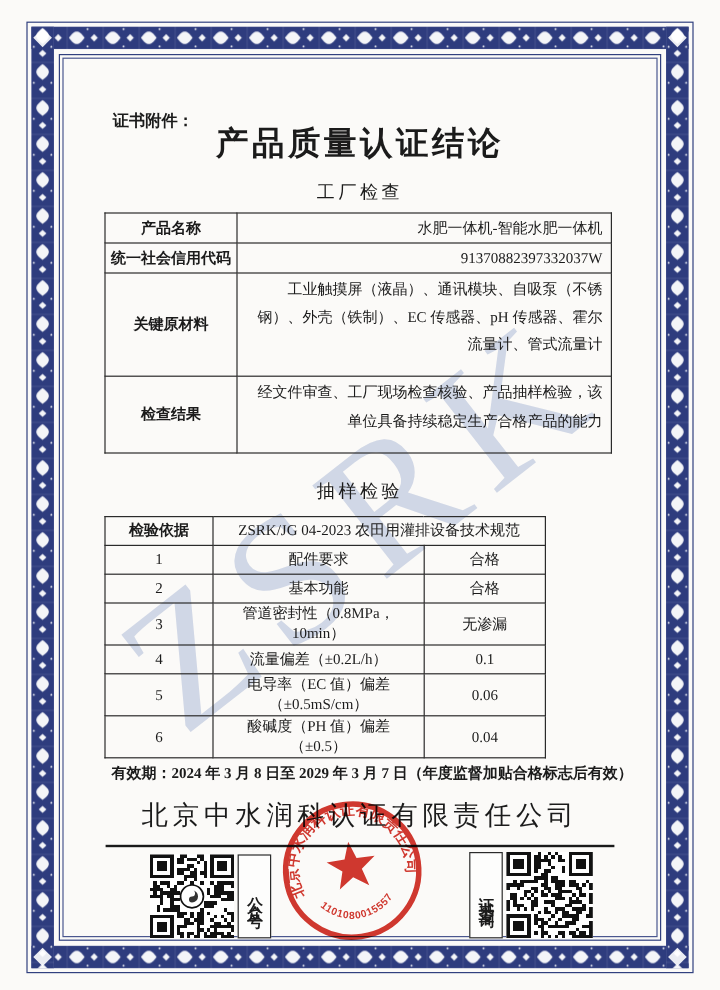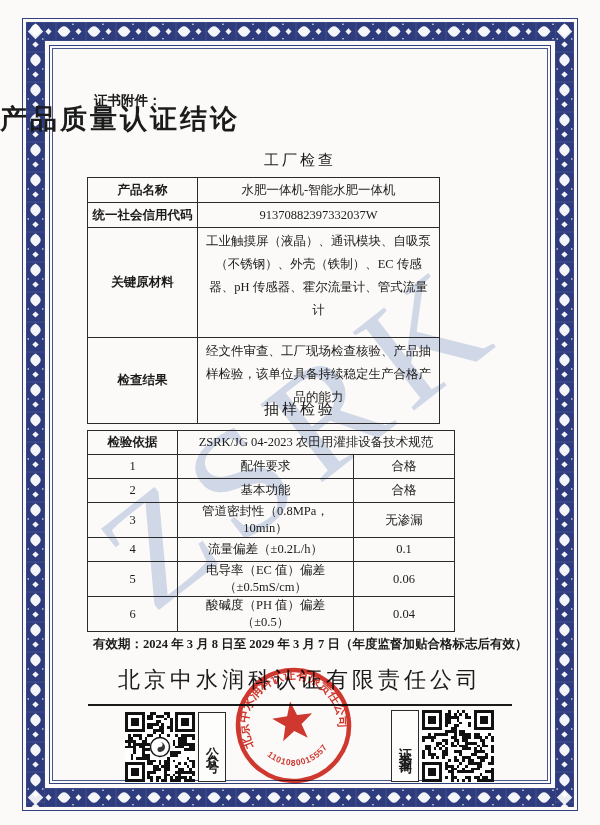--- a/index.html
+++ b/index.html
@@ -21,33 +21,33 @@
   .inner-line{position:absolute;left:49px;top:45px;right:49px;bottom:41px;border:1px solid #31407f;}
   .inner-line2{position:absolute;left:52px;top:48px;right:52px;bottom:44px;border:1px solid #4a578f;}
   
   .watermark{
     position:absolute;left:0;right:0;top:348px;text-align:center;z-index:0;
     font-size:152px;letter-spacing:16px;color:rgba(139,158,199,.38);
     transform:rotate(-38deg);font-family:"Liberation Serif",serif;pointer-events:none;
   }
   
   .attachment{position:absolute;left:94px;top:76px;font-size:13.5px;font-weight:700;z-index:1;margin-top:16px;}
-  .main-title{position:absolute;left:0;right:0;top:101px;font-size:27px;font-weight:700;letter-spacing:3px;z-index:1;}
+  .main-title{position:absolute;left:0;right:0;top:101px;text-align:center;font-size:27px;font-weight:700;letter-spacing:3px;z-index:1;}
   .section-title{position:absolute;left:0;right:0;text-align:center;font-size:15px;letter-spacing:3px;z-index:1;}
   .sec-factory{top:151px;}
   .sec-sampling{top:400px;}
   .validity{position:absolute;left:93px;top:636px;font-size:12.5px;font-weight:700;z-index:1;}
   .company{position:absolute;left:0;right:0;top:665px;text-align:center;font-size:22px;letter-spacing:4px;z-index:1;}
   .sign-line{position:absolute;left:88px;top:704px;width:424px;border-top:2px solid #1a1a1a;z-index:1;}
   
   table{position:absolute;border-collapse:collapse;table-layout:fixed;font-size:12.5px;z-index:1;background:transparent;}
   td{border:1px solid #2b2b2b;padding:0 7px;overflow:hidden;}
-  .t1{left:87px;top:177px;width:353px;}
+  .t1{left:87px;top:177px;width:423px;}
   .t1 .lbl{text-align:center;padding:0 2px;font-weight:600;}
-  .t1 .val{text-align:center;}
+  .t1 .val{text-align:right;}
   .rh-s{height:25px;} .rh-d{height:47px;}
   .rh-d .val{line-height:1.85;padding-top:2px;padding-bottom:14px;}
   .t2{left:87px;top:430px;width:368px;}
   .t2 td{text-align:center;height:23px;}
   .t2 .lbl{font-weight:600;}
   
   .qr-group{position:absolute;display:flex;align-items:stretch;z-index:1;}
   .qr-left{left:125px;top:712px;}
   .qr-right{left:391px;top:710px;}
   .qr-svg{width:70px;height:70px;background:#fff;}

